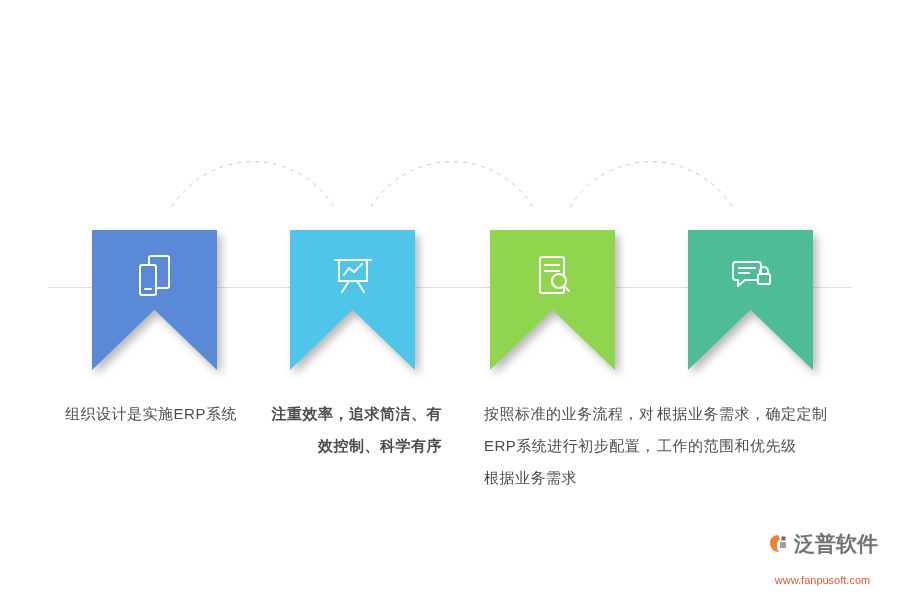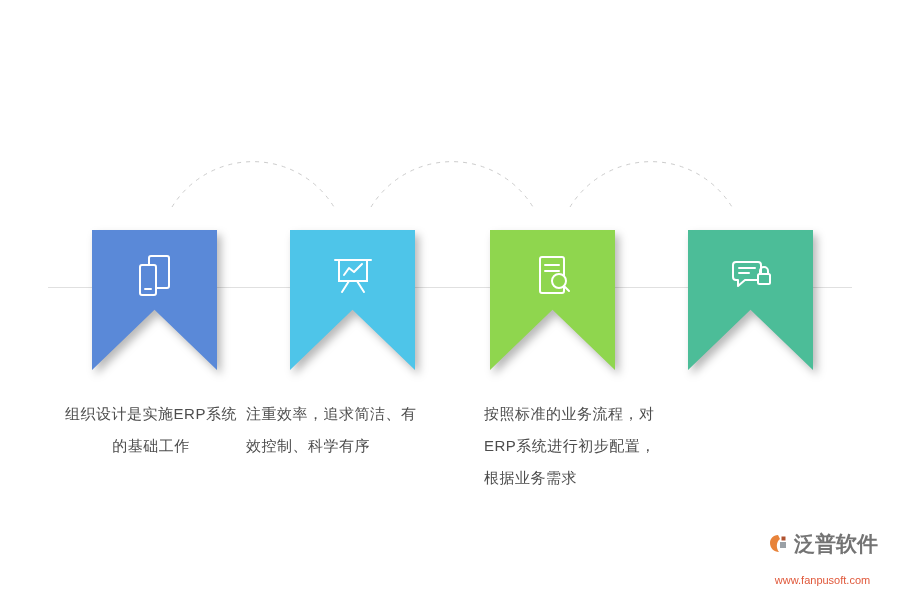--- a/index.html
+++ b/index.html
@@ -18,21 +18,21 @@
     clip-path:polygon(0 0,100% 0,100% 100%,50% 57%,0 100%);
     display:flex;justify-content:center;align-items:flex-start;
   }
   .ribbon svg{margin-top:22px;display:block;}
   .rw1{left:92px;}  .rw2{left:290px;}  .rw3{left:490px;}  .rw4{left:688px;}
   .caption{
     position:absolute;top:398px;width:186px;
     font-size:15px;line-height:32px;color:#4d4d4d;letter-spacing:0.5px;
   }
   .c1{left:58px;text-align:center;}
-  .c2{left:246px;text-align:left;}
+  .c2{left:256px;text-align:right;font-weight:bold;}
   .c3{left:484px;text-align:left;}
   .c4{left:657px;text-align:left;}
   .brand{position:absolute;right:22px;bottom:14px;}
   .brand-row{display:flex;align-items:center;justify-content:flex-end;gap:5px;
     color:#737373;font-weight:bold;font-size:21px;line-height:24px;}
   .brand-url{color:#e0583a;font-size:11px;margin-top:18px;text-align:center;}
 </style>
 </head>
 <body>
 
@@ -87,30 +87,33 @@
         <line x1="12" y1="16" x2="28" y2="16" stroke="#ffffff" stroke-width="2" stroke-linecap="round"></line>
         <line x1="12" y1="21" x2="22" y2="21" stroke="#ffffff" stroke-width="2" stroke-linecap="round"></line>
         <path d="M33 22 v-3 a4 4 0 0 1 8 0 v3" fill="none" stroke="#ffffff" stroke-width="2"></path>
         <rect x="31" y="22" width="12" height="10" rx="1.5" fill="currentColor" stroke="#ffffff" stroke-width="2"></rect>
       </svg>
     </div>
   </div>
 
   <div class="caption c1">
     <div>组织设计是实施ERP系统</div>
-    <div>的基础工作</div>
   </div>
   <div class="caption c2">
     <div>注重效率，追求简洁、有</div>
     <div>效控制、科学有序</div>
   </div>
   <div class="caption c3">
     <div>按照标准的业务流程，对</div>
     <div>ERP系统进行初步配置，</div>
     <div>根据业务需求</div>
+  </div>
+  <div class="caption c4">
+    <div>根据业务需求，确定定制</div>
+    <div>工作的范围和优先级</div>
   </div>
 
   <div class="brand">
     <div class="brand-row">
       <svg width="22" height="22" viewBox="0 0 22 22">
         <path d="M11 2 C6 2 3 6 3 10 C3 15 7 19 12 19 C9 15 9 9 13 6 Z" fill="#e8833a"></path>
         <rect x="13" y="9" width="6" height="6" fill="#9aa0a6"></rect>
         <rect x="14.5" y="3.5" width="4" height="4" fill="#b0522f"></rect>
       </svg>
       <span>泛普软件</span>

